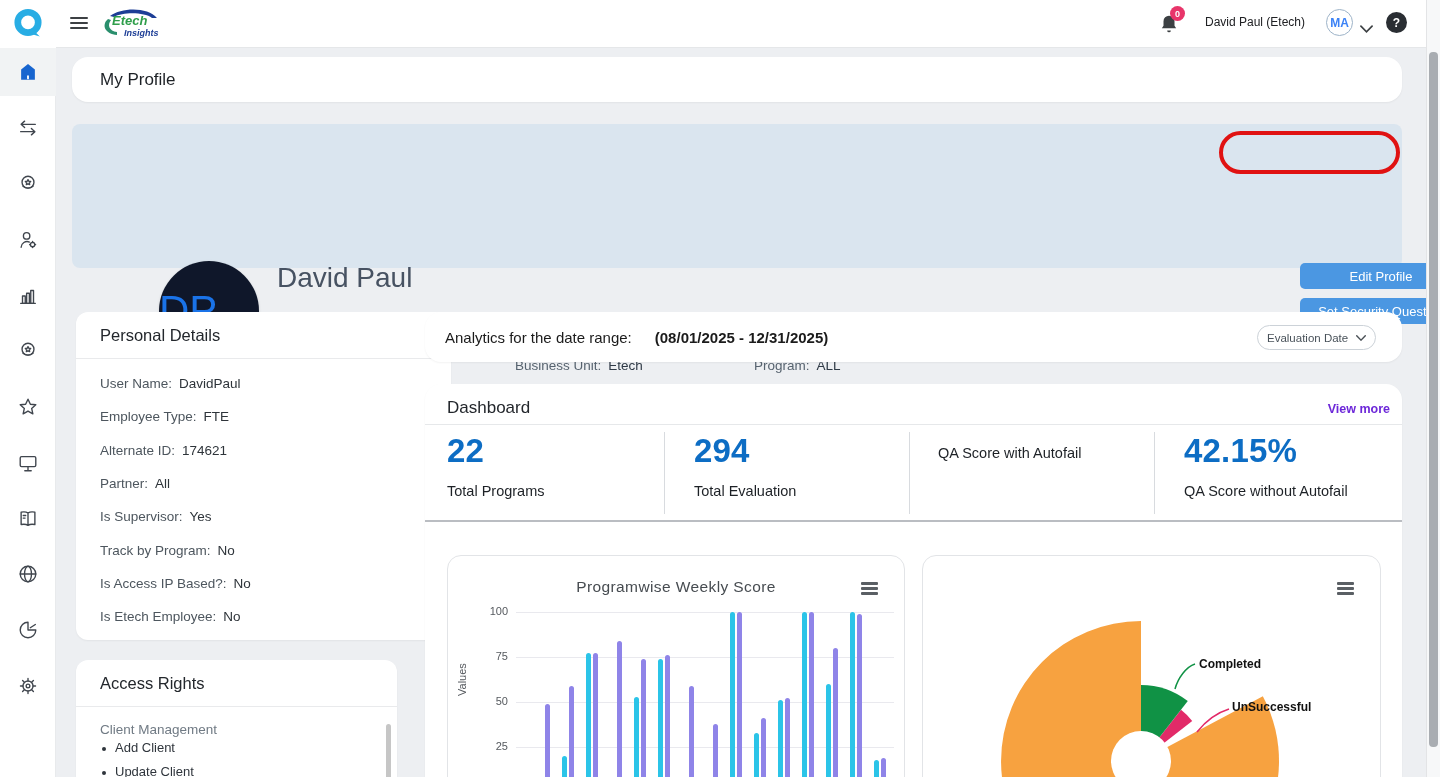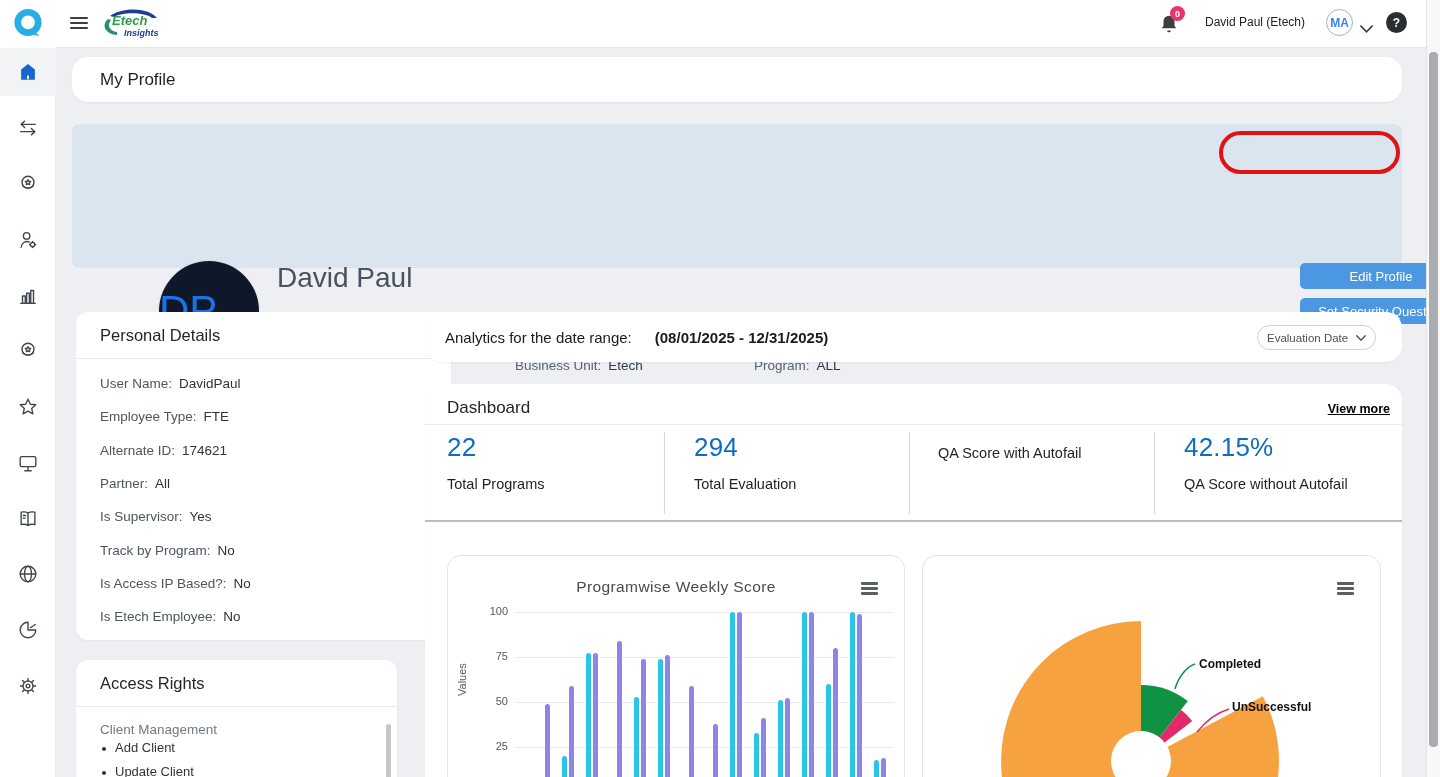--- a/index.html
+++ b/index.html
@@ -59,24 +59,24 @@
   .ar-scroll{position:absolute;left:310px;top:64px;width:5px;height:76px;background:#c6c6c6;border-radius:3px}
 
   
   .analytics{left:425px;top:312px;width:977px;height:50px;border-radius:16px;display:flex;align-items:center;padding-left:20px;font-size:15px;color:#1b1b1b}
   .analytics b{margin-left:23px}
   .dropdown{position:absolute;left:1257px;top:325px;width:119px;height:25px;border:1px solid #ccd2d8;border-radius:13px;background:#fff;display:flex;align-items:center;padding:0 9px;font-size:11.5px;color:#49525a;cursor:pointer;justify-content:space-between}
 
   
   .dash-card{left:425px;top:384px;width:977px;height:393px;border-radius:16px 16px 0 0}
   .dash-title{position:absolute;left:22px;top:14px;font-size:17px;font-weight:500;color:#23272c}
-  .view-more{position:absolute;right:12px;top:18px;font-size:12.5px;font-weight:bold;color:#000000;text-decoration:underline;cursor:pointer}
+  .view-more{position:absolute;right:12px;top:18px;font-size:12.5px;font-weight:bold;color:#6d28d9;cursor:pointer}
   .dash-div1{position:absolute;left:0;top:40px;width:100%;height:1px;background:#e6e8ea}
   .stat{position:absolute;top:48px;width:230px}
-  .stat .num{font-size:26px;font-weight:normal;letter-spacing:.2px}
+  .stat .num{font-size:33px;font-weight:bold;letter-spacing:.2px}
   .stat .lab{margin-top:13px;font-size:14.5px;color:#1d2126}
   .stat-sep{position:absolute;top:48px;width:1px;height:82px;background:#d8dbdf}
   .dash-div2{position:absolute;left:0;top:136px;width:100%;height:2px;background:#babdc2}
 
   
   .chart-card{position:absolute;top:555px;height:240px;background:#fff;border:1px solid #e2e4e7;border-radius:14px;overflow:hidden}
   .chart-title{position:absolute;left:0;top:22px;width:100%;text-align:center;font-size:15.5px;color:#474c51;letter-spacing:.4px}
   .chart-menu{position:absolute;right:26px;top:26px;width:17px;cursor:pointer}
   .chart-menu span{display:block;width:17px;height:2.5px;background:#5a5f64;margin-bottom:2.5px;border-radius:1px}
   .ytitle{position:absolute;left:8px;top:140px;font-size:11px;color:#55595e;transform:rotate(-90deg);transform-origin:left top}

